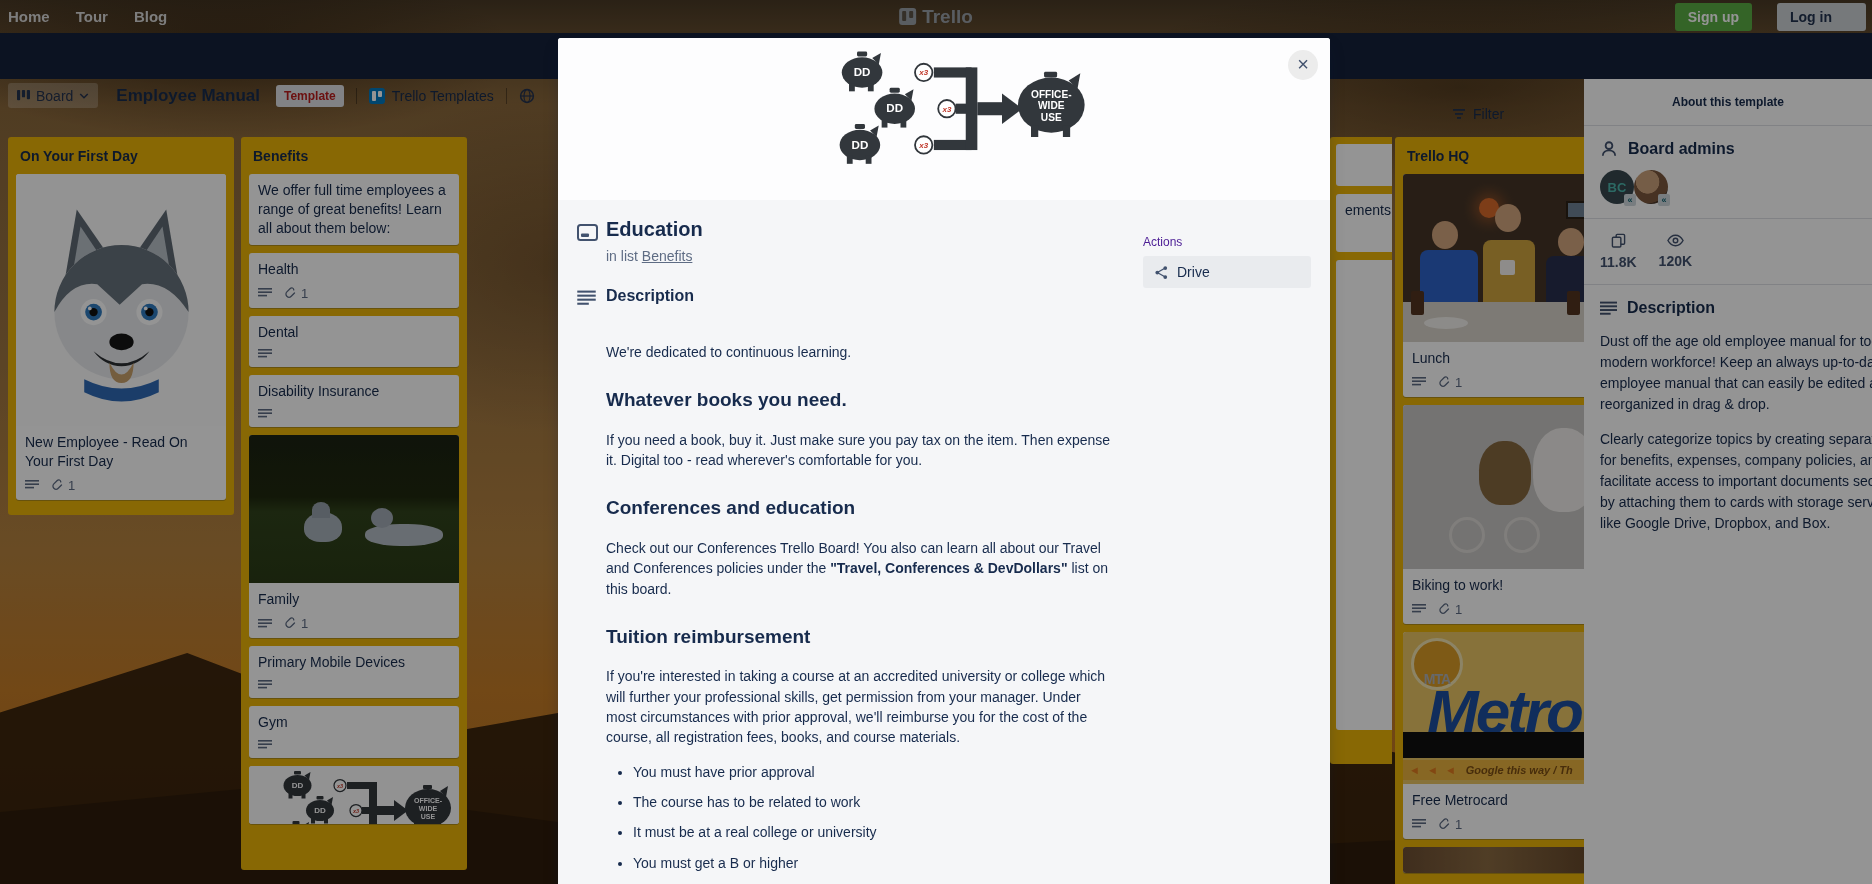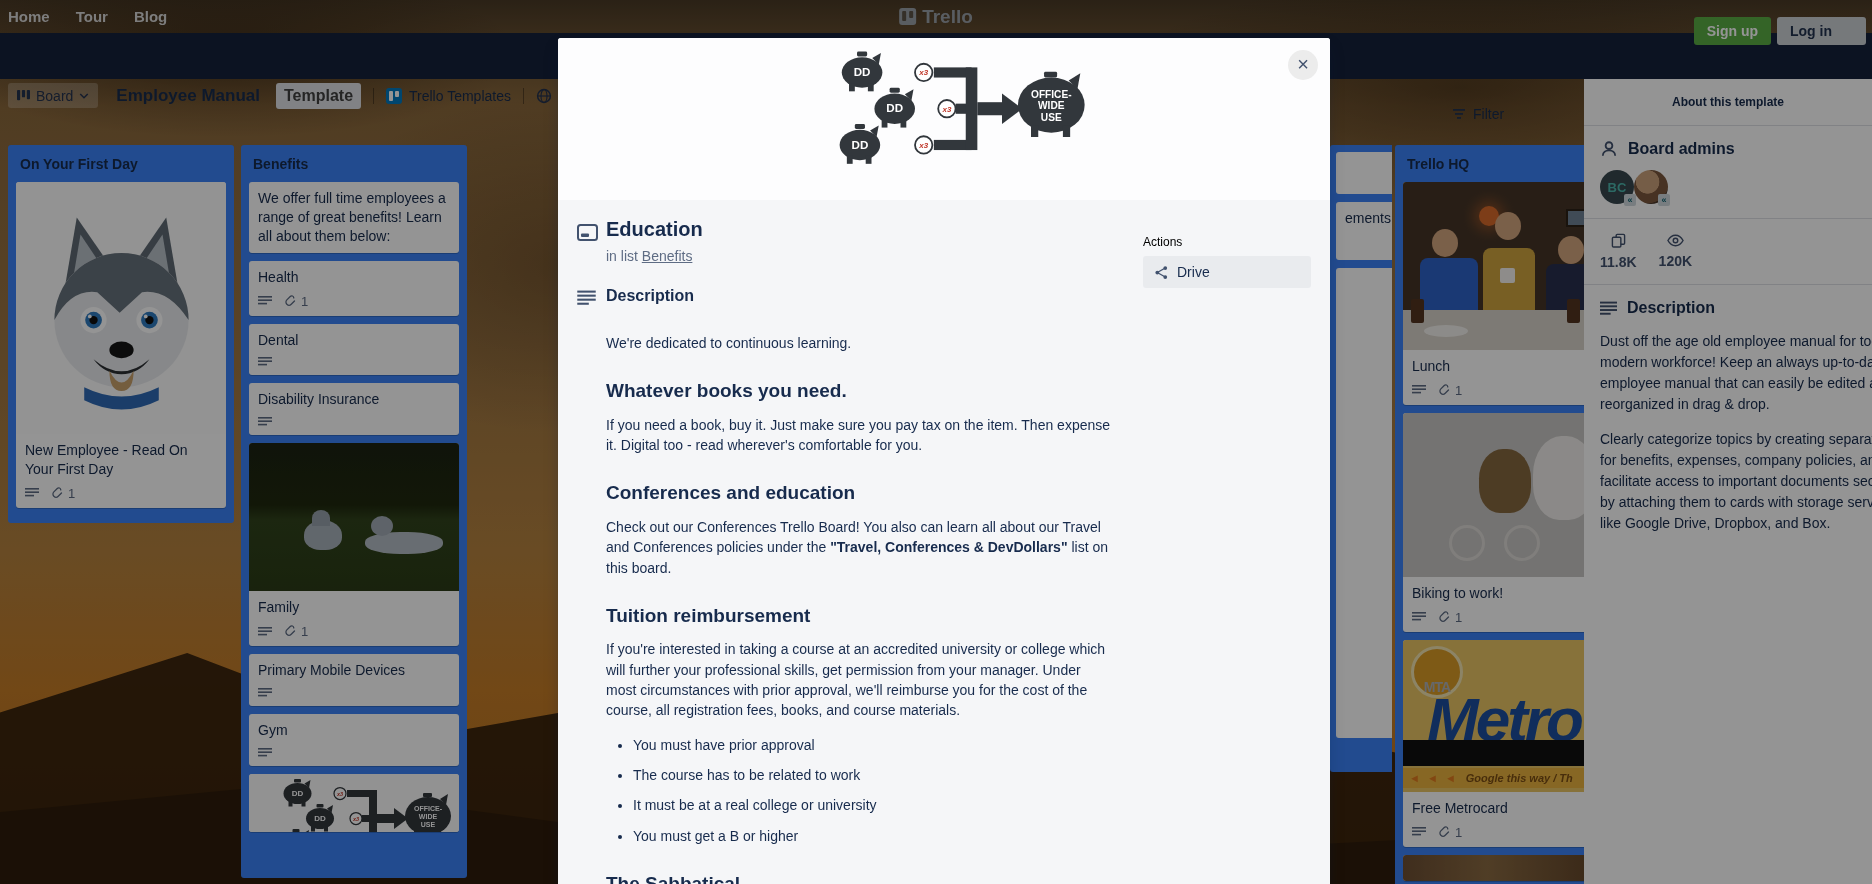--- a/index.html
+++ b/index.html
@@ -20,43 +20,43 @@
     clip-path:polygon(0 60%,15% 45%,33% 70%,50% 52%,70% 78%,100% 62%,100% 100%,0 100%);}
 
   
   .top-nav{position:absolute;top:0;left:0;width:100%;height:33px;z-index:2;display:flex;align-items:center;padding:0 8px;}
   .tn-link{font-weight:bold;font-size:15px;color:#d8d8d8;margin-right:26px;cursor:pointer;}
   .tn-brand{position:absolute;left:50%;transform:translateX(-50%);display:flex;align-items:center;gap:6px;color:#9aa0a8;font-weight:bold;font-size:19px;}
   .tn-brand .logo-mark{width:17px;height:17px;background:#9aa0a8;border-radius:3px;position:relative;}
   .tn-brand .logo-mark:before,.tn-brand .logo-mark:after{content:"";position:absolute;top:3px;width:4px;background:#5c5347;border-radius:1px;}
   .tn-brand .logo-mark:before{left:3px;height:10px;}
   .tn-brand .logo-mark:after{right:3px;height:7px;}
-  .tn-auth{position:absolute;right:6px;top:17px;display:flex;gap:6px;}
+  .tn-auth{position:absolute;right:6px;top:3px;display:flex;gap:25px;}
   .btn-signup{background:#5aac44;color:#fff;font-weight:bold;font-size:14px;padding:6px 13px;border-radius:3px;cursor:pointer;}
   .btn-login{background:#ccd0d5;color:#22334f;font-weight:bold;font-size:14px;padding:6px 34px 6px 13px;border-radius:3px;cursor:pointer;}
 
   
   .navy-strip{position:absolute;top:33px;left:0;width:100%;height:46px;background:#15213c;z-index:1;}
 
   
   .board-header{position:absolute;top:79px;left:0;width:1584px;height:33px;z-index:2;display:flex;align-items:center;padding:0 8px;}
   .bh-board-btn{display:flex;align-items:center;gap:6px;background:rgba(255,255,255,.22);border-radius:3px;height:25px;padding:0 9px;color:#24324e;font-size:14px;cursor:pointer;}
   .bh-title{font-size:17px;font-weight:bold;color:#172b4d;margin-left:18px;}
-  .bh-template{background:#dfe1e6;color:#404040;font-size:16px;font-weight:bold;border-radius:3px;padding:4px 8px;margin-left:16px;cursor:pointer;}
+  .bh-template{background:#dfe1e6;color:#b91c1c;font-size:12px;font-weight:bold;border-radius:3px;padding:4px 8px;margin-left:16px;cursor:pointer;}
   .bh-div{width:1px;height:16px;background:rgba(0,0,0,.35);margin:0 12px;}
   .bh-tt{display:flex;align-items:center;gap:7px;color:#172b4d;font-size:14px;cursor:pointer;}
   .tt-mark{width:16px;height:16px;background:#0079bf;border-radius:3px;position:relative;}
   .tt-mark:before,.tt-mark:after{content:"";position:absolute;top:3px;width:4px;background:#fff;border-radius:1px;}
   .tt-mark:before{left:3px;height:10px;}
   .tt-mark:after{right:3px;height:6px;}
   .bh-filter{position:absolute;left:1452px;display:flex;align-items:center;gap:7px;color:#172b4d;font-size:14px;cursor:pointer;margin-top:36px;}
 
   
   .board-canvas{position:absolute;top:0;left:0;width:100%;height:100%;z-index:3;}
-  .tlist{position:absolute;top:145px;width:226px;background:#3b82f6;border-radius:3px;padding:7px 8px;}
+  .tlist{position:absolute;top:137px;width:226px;background:#eab308;border-radius:3px;padding:7px 8px;}
   .tlist-header{font-size:14px;font-weight:bold;color:#172b4d;padding:4px 4px 10px;}
   .tcard{background:#fff;border-radius:3px;box-shadow:0 1px 0 rgba(9,30,66,.25);margin-bottom:8px;padding:7px 9px;cursor:pointer;overflow:hidden;}
   .tcard.has-cover{padding:0;}
   .tcard .tcard-pad{padding:7px 9px;}
   .tcard-title{font-size:14px;color:#172b4d;line-height:1.35;}
   .badges{display:flex;align-items:center;gap:12px;margin-top:7px;color:#5e6c84;font-size:13px;}
   .badges .grp{display:flex;align-items:center;gap:4px;}
   .cover{width:100%;overflow:hidden;position:relative;}
   .list-first-day{left:8px;}
   .list-benefits{left:241px;height:733px;overflow:hidden;}
@@ -117,27 +117,27 @@
   .modal{position:absolute;left:558px;top:38px;width:772px;height:860px;background:#f5f6f8;border-radius:3px;z-index:30;box-shadow:0 8px 16px -4px rgba(9,30,66,.35);overflow:hidden;}
   .m-cover{position:absolute;top:0;left:0;width:100%;height:162px;background:#fdfdfe;display:flex;align-items:flex-start;justify-content:center;padding-top:12px;}
   .m-close{position:absolute;top:12px;right:12px;width:30px;height:30px;border-radius:50%;background:#ececec;color:#42526e;font-size:20px;line-height:29px;text-align:center;cursor:pointer;}
   .m-card-icon{position:absolute;left:19px;top:186px;}
   .m-title{position:absolute;left:48px;top:180px;font-size:20px;font-weight:bold;color:#172b4d;margin:0;}
   .m-subtitle{position:absolute;left:48px;top:210px;font-size:14px;color:#5e6c84;}
   .m-subtitle a{color:#5e6c84;text-decoration:underline;cursor:pointer;}
   .m-desc-icon{position:absolute;left:19px;top:252px;}
   .m-desc-label{position:absolute;left:48px;top:249px;font-size:16px;font-weight:bold;color:#172b4d;}
   .m-body{position:absolute;left:48px;top:288px;width:505px;color:#172b4d;font-size:14px;line-height:1.45;}
-  .m-body p{margin:7px 0 14px;}
+  .m-body p{margin:16px 0 14px;}
   .m-body p.intro{margin-bottom:10px;}
   .m-body h3{font-size:19px;font-weight:bold;margin:24px 0 10px;color:#172b4d;}
   .m-body ul{margin:2px 0 10px;padding-left:27px;}
   .m-body li{margin-bottom:10px;}
   .m-actions{position:absolute;left:585px;top:197px;width:168px;}
-  .m-actions-label{font-size:12px;color:#000000;margin-bottom:7px;}
+  .m-actions-label{font-size:12px;color:#4c1d95;margin-bottom:7px;}
   .btn-share{display:flex;align-items:center;gap:8px;background:#e9ebee;border-radius:3px;height:32px;padding:0 11px;font-size:14px;color:#172b4d;cursor:pointer;}
 
   
   .ic{display:inline-flex;flex:none;}
   svg text{font-family:"Liberation Sans",sans-serif;}
 </style>
 </head>
 <body>
 
 <div class="page">

